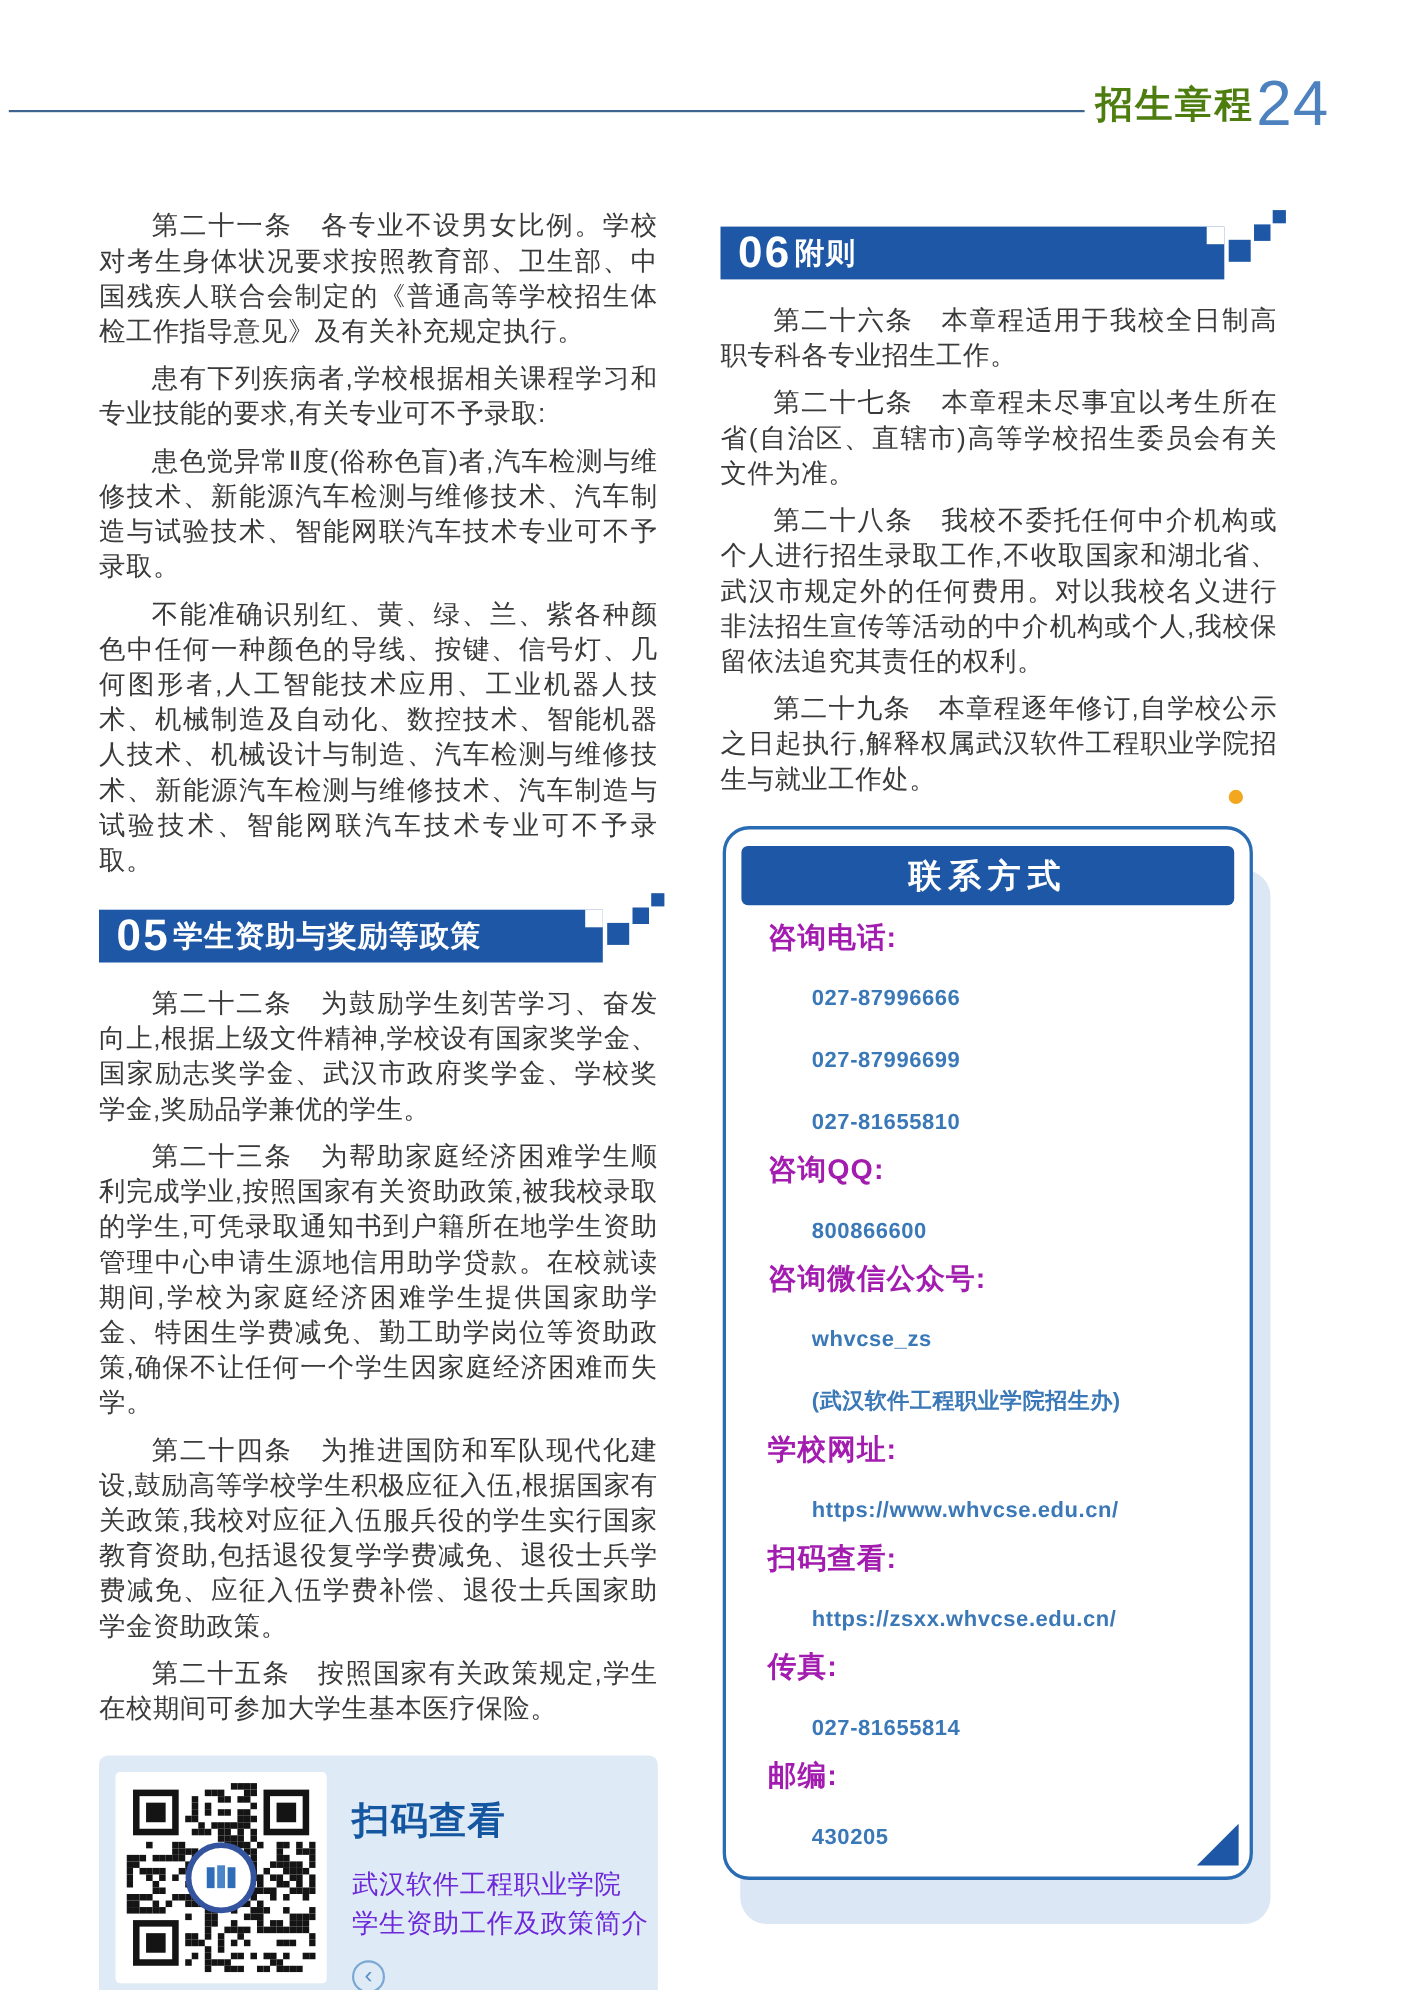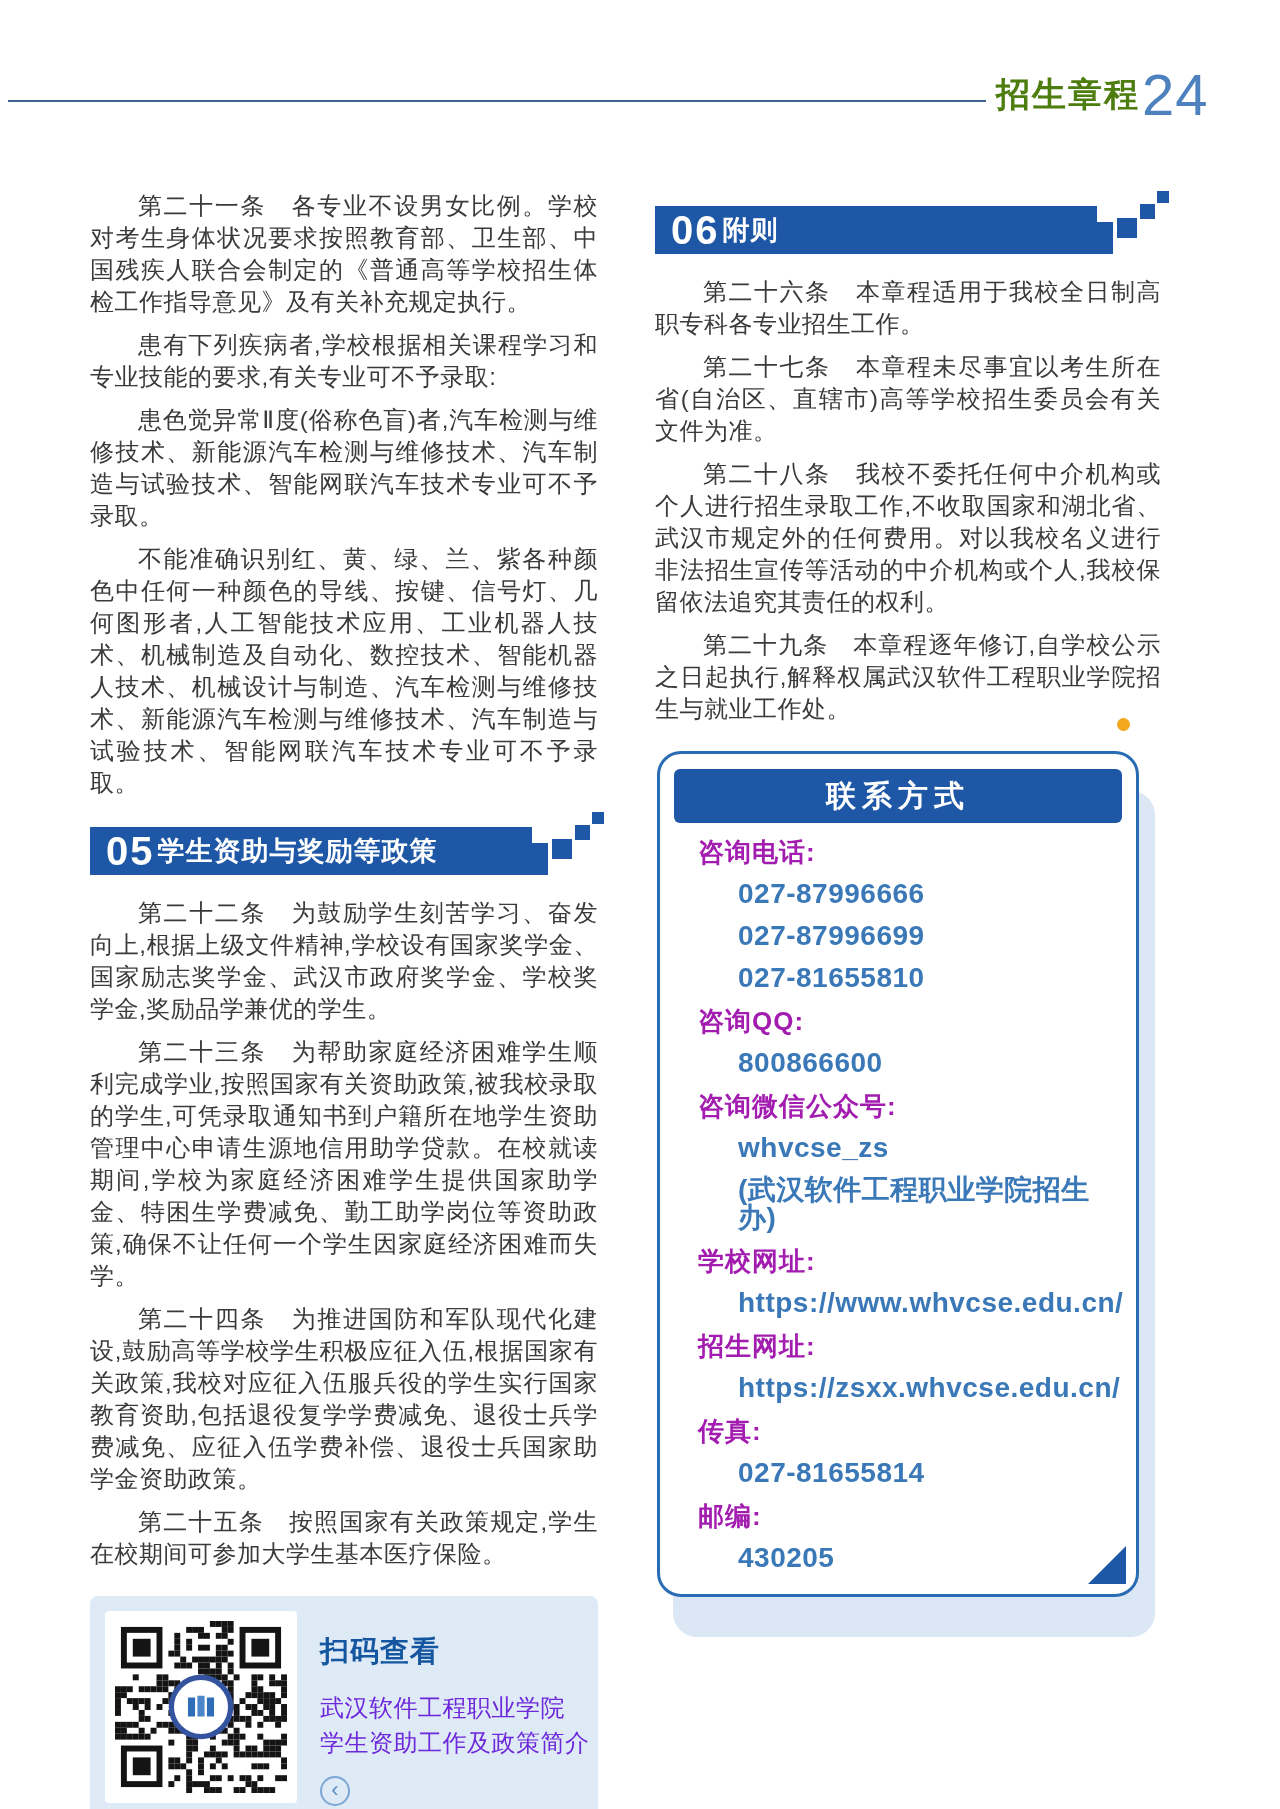--- a/index.html
+++ b/index.html
@@ -43,36 +43,36 @@
     position:relative; margin:26px 0 0 2px; width:482px; box-sizing:border-box;
     border:3px solid #2a6cb3; border-radius:24px; background:#ffffff;
     box-shadow:16px 40px 0 #dbe7f5; padding:15px 14px 22px 14px;
   }
   .contact-header {
     height:54px; background:#1d57a5; border-radius:6px; color:#ffffff;
     font-size:30px; font-weight:bold; display:flex; align-items:center;
     justify-content:center; letter-spacing:6px;
   }
   .c-label { font-size:26px; font-weight:bold; color:#a21caf; margin:15px 0 0 24px; line-height:28px; letter-spacing:1px; }
-  .c-value { font-size:28px; font-weight:600; color:#3a78b7; margin:14px 0 0 64px; line-height:28px; letter-spacing:0.5px; }
+  .c-value { font-size:20px; font-weight:600; color:#3a78b7; margin:28px 0 0 64px; line-height:28px; letter-spacing:0.5px; }
   .orange-dot { position:absolute; top:-36px; right:6px; width:13px; height:13px; border-radius:50%; background:#f2a71f; }
   .corner-triangle {
     position:absolute; right:10px; bottom:10px; width:0; height:0;
     border-bottom:38px solid #1d57a5; border-left:38px solid transparent;
   }
 
   
   .qr-box { position:relative; margin-top:26px; width:100%; height:222px; background:#dfeaf7; border-radius:8px; }
   .qr-tile {
     position:absolute; left:15px; top:15px; width:192px; height:192px;
     background:#ffffff; border-radius:4px; display:flex; align-items:center; justify-content:center;
   }
   .qr-svg { width:172px; height:172px; display:block; }
   .qr-info { position:absolute; left:230px; top:36px; }
-  .qr-title { font-size:29px; font-weight:bold; color:#1457a0; margin:0 0 18px 0; letter-spacing:1px; }
+  .qr-title { font-size:34px; font-weight:bold; color:#1457a0; margin:0 0 18px 0; letter-spacing:1px; }
   .qr-line  { font-size:24px; color:#6d28d9; line-height:35px; letter-spacing:0.5px; }
   .qr-chevron {
     margin-top:16px; width:30px; height:30px; box-sizing:border-box;
     border:2px solid #7aa7d4; border-radius:50%; color:#5a8fc4;
     display:flex; align-items:center; justify-content:center;
     font-size:22px; line-height:1; padding-bottom:2px;
   }
 </style>
 </head>
 <body>
@@ -437,21 +437,21 @@
       <div class="c-label">咨询QQ:</div>
       <div class="c-value">800866600</div>
 
       <div class="c-label">咨询微信公众号:</div>
       <div class="c-value">whvcse_zs</div>
       <div class="c-value">(武汉软件工程职业学院招生办)</div>
 
       <div class="c-label">学校网址:</div>
       <div class="c-value">https://www.whvcse.edu.cn/</div>
 
-      <div class="c-label">招生网址:</div>
+      <div class="c-label">扫码查看:</div>
       <div class="c-value">https://zsxx.whvcse.edu.cn/</div>
 
       <div class="c-label">传真:</div>
       <div class="c-value">027-81655814</div>
 
       <div class="c-label">邮编:</div>
       <div class="c-value">430205</div>
 
       <div class="corner-triangle"></div>
     </div>

